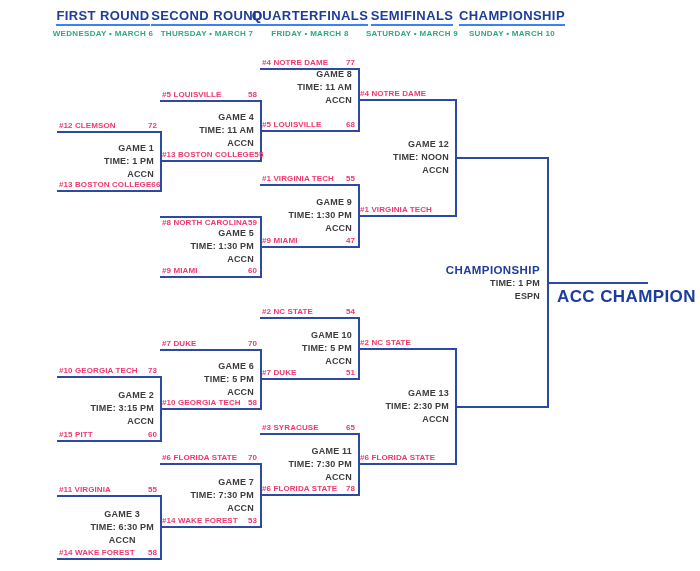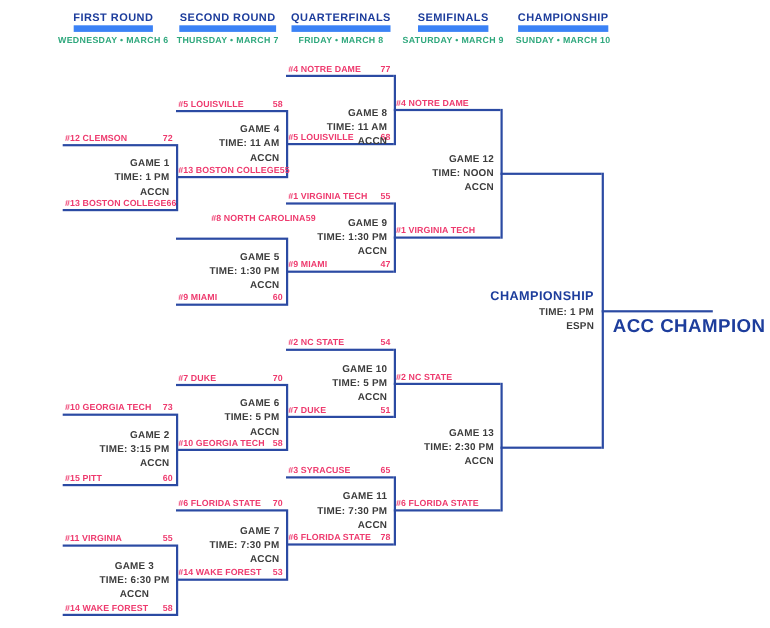--- a/index.html
+++ b/index.html
@@ -3,22 +3,22 @@
 <meta charset="utf-8">
 <style>
   html,body{margin:0;padding:0;background:#ffffff;}
   #stage{
     position:relative;width:700px;height:571px;background:#ffffff;overflow:hidden;
     font-family:"Liberation Sans", sans-serif;
   }
   
   .round-header{position:absolute;width:140px;text-align:center;}
   .round-title{
-    display:inline-block;font-size:10px;font-weight:700;letter-spacing:.4px;
-    color:#1d3d9c;border-bottom:6px solid #3b82f6;padding-bottom:1px;
+    display:inline-block;font-size:13px;font-weight:700;letter-spacing:.4px;
+    color:#1d3d9c;border-bottom:2px solid #3b82f6;padding-bottom:1px;
   }
   .round-date{margin-top:3px;font-size:8px;font-weight:700;letter-spacing:.3px;color:#2fa87d;}
   
   .hline{position:absolute;height:2px;background:#2b4aa3;}
   .vline{position:absolute;width:2px;background:#2b4aa3;}
   
   .team-row{
     position:absolute;height:11px;display:flex;justify-content:space-between;
     align-items:flex-end;font-size:8px;font-weight:700;color:#ee3a6e;letter-spacing:.1px;
     white-space:nowrap;
@@ -120,21 +120,21 @@
         <div class="game-info" style="right: 446px; top: 111px;">
           <div>GAME 4</div>
           <div>TIME: 11 AM</div>
           <div>ACCN</div>
         </div>
       </div>
       <div>
         <div class="hline" style="left: 160px; top: 216px; width: 100px;"></div>
         <div class="hline" style="left: 160px; top: 276px; width: 100px;"></div>
         <div class="vline" style="left: 260px; top: 216px; height: 62px;"></div>
-        <div class="team-row" style="left: 160px; top: 192px; width: 100px; margin-left: 30px;">
+        <div class="team-row" style="left: 160px; top: 216px; width: 100px;">
           <div class="team-name">#8 NORTH CAROLINA</div>
           <div class="team-score">59</div>
         </div>
         <div class="team-row" style="left: 160px; top: 264px; width: 100px;">
           <div class="team-name">#9 MIAMI</div>
           <div class="team-score">60</div>
         </div>
         <div class="game-info" style="right: 446px; top: 227px;">
           <div>GAME 5</div>
           <div>TIME: 1:30 PM</div>
@@ -182,21 +182,21 @@
         <div class="hline" style="left: 260px; top: 130px; width: 98px;"></div>
         <div class="vline" style="left: 358px; top: 68px; height: 64px;"></div>
         <div class="team-row" style="left: 260px; top: 56px; width: 98px;">
           <div class="team-name">#4 NOTRE DAME</div>
           <div class="team-score">77</div>
         </div>
         <div class="team-row" style="left: 260px; top: 118px; width: 98px;">
           <div class="team-name">#5 LOUISVILLE</div>
           <div class="team-score">68</div>
         </div>
-        <div class="game-info" style="right: 348px; top: 96px;">
+        <div class="game-info" style="right: 348px; top: 68px;">
           <div>GAME 8</div>
           <div>TIME: 11 AM</div>
           <div>ACCN</div>
         </div>
       </div>
       <div>
         <div class="hline" style="left: 260px; top: 184px; width: 98px;"></div>
         <div class="hline" style="left: 260px; top: 246px; width: 98px;"></div>
         <div class="vline" style="left: 358px; top: 184px; height: 64px;"></div>
         <div class="team-row" style="left: 260px; top: 172px; width: 98px;">

